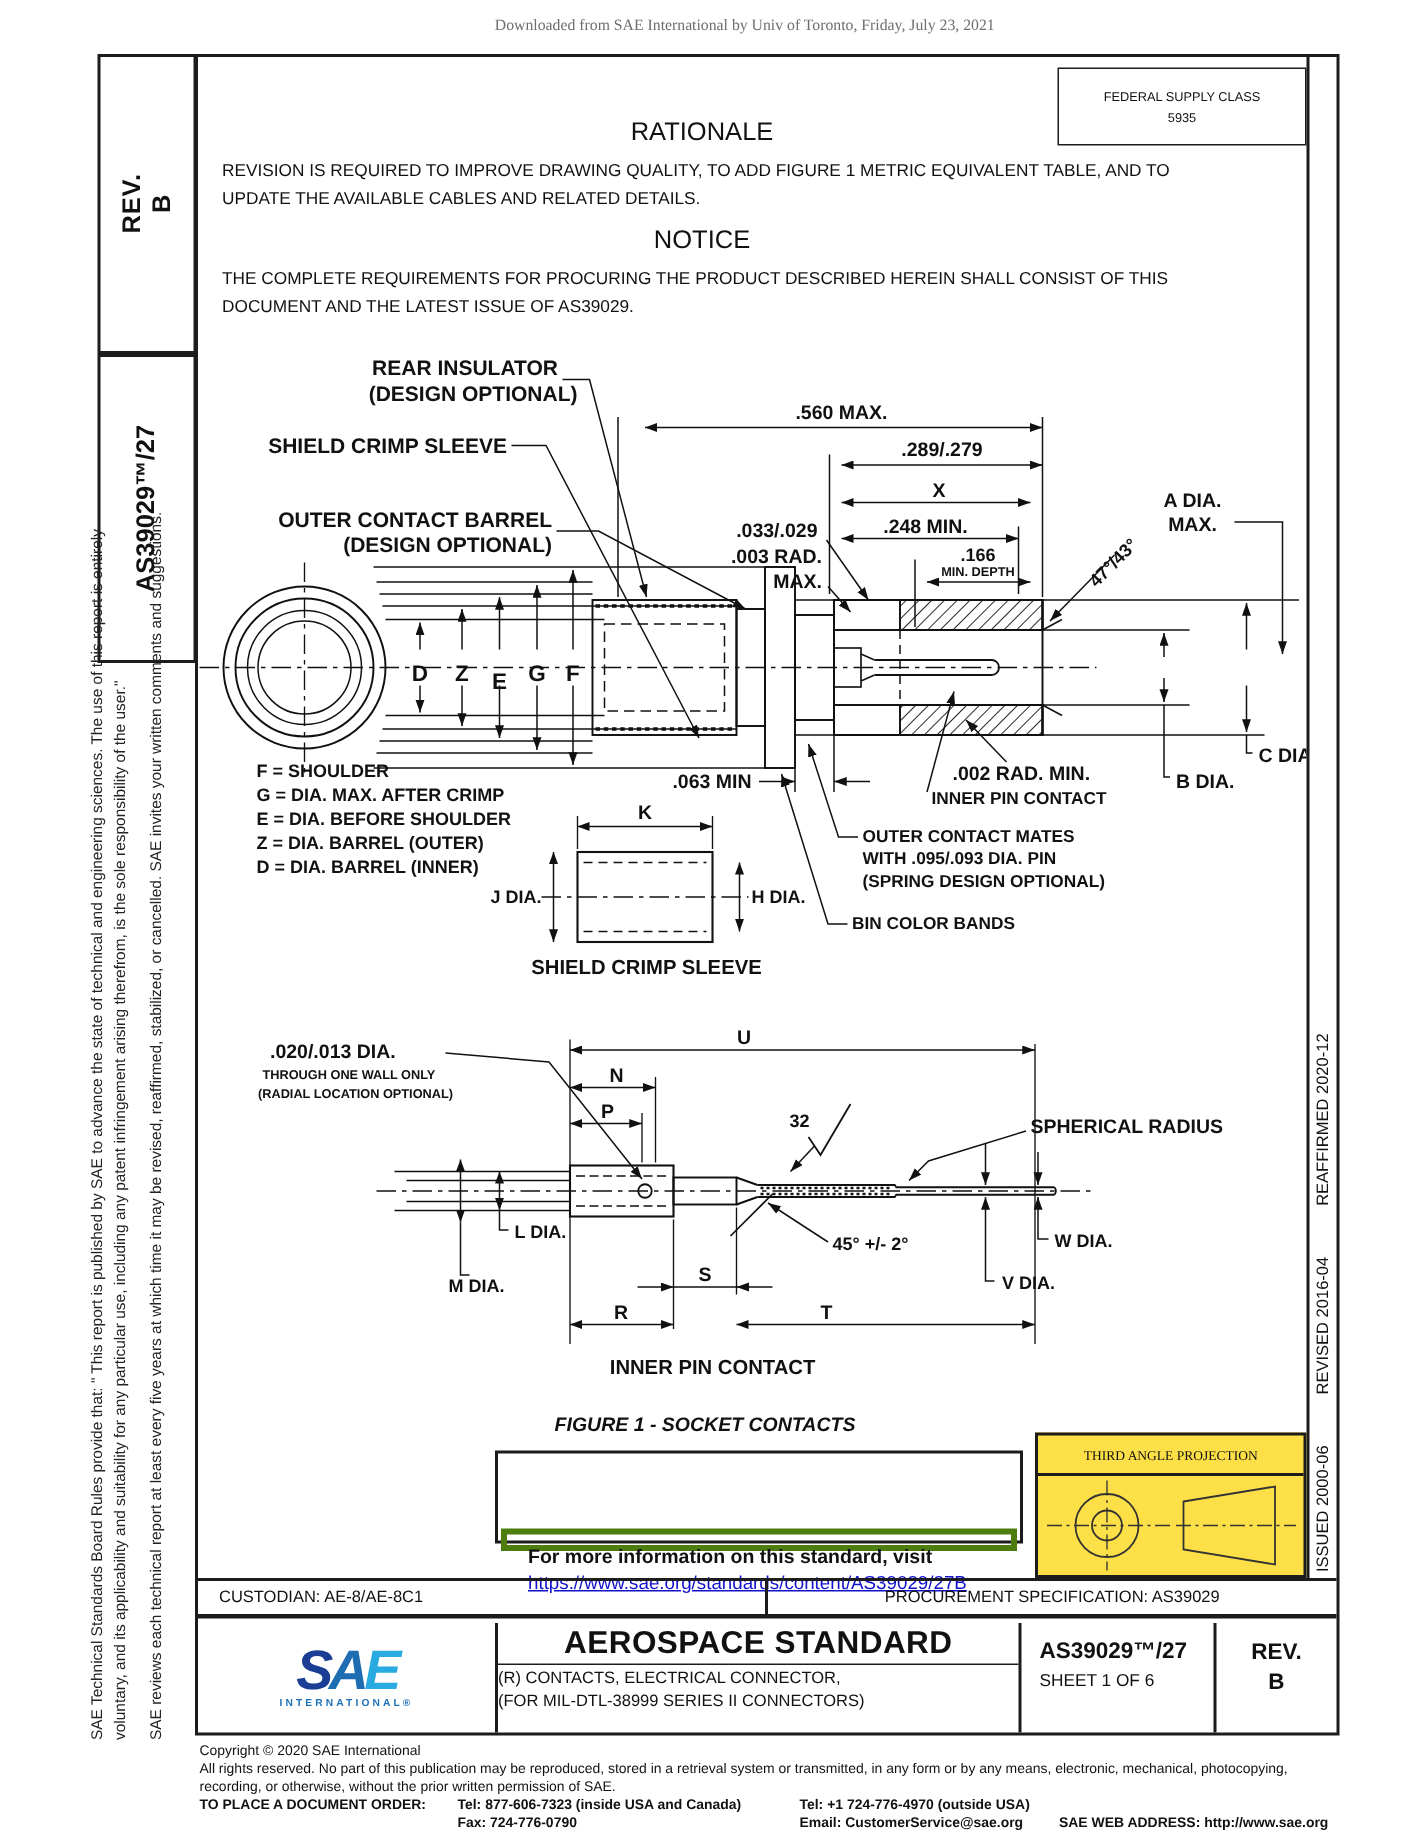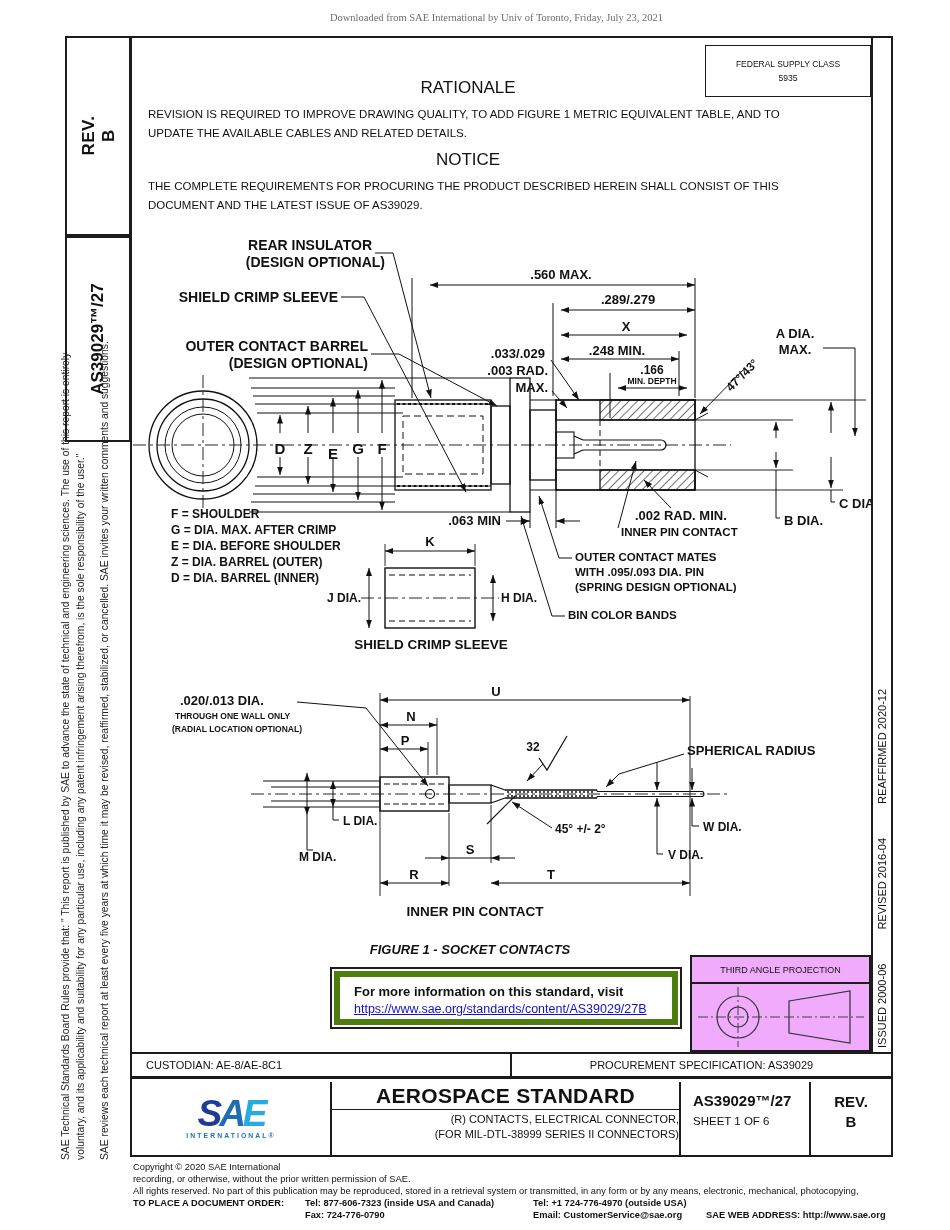--- a/index.html
+++ b/index.html
@@ -31,47 +31,47 @@
 
   
   .fsc-box { left:705px; top:45px; width:166px; height:52px; border:1.5px solid #1c1c1c;
     display:flex; flex-direction:column; align-items:center; justify-content:center;
     font-size:8.5px; line-height:1.7; }
   .h-title { width:640px; text-align:center; font-size:17px; }
   .h-body  { width:708px; font-size:11.5px; line-height:1.62; }
 
   
   .info-box { left:330px; top:967px; width:352px; height:62px; border:2.5px solid #1c1c1c; }
-  .info-inner { position:absolute; inset:2px; border:6px solid #4d7c0f; padding:7px 0 0 14px; }
+  .info-inner { position:absolute; inset:2px; border:4px solid #4d7c0f; padding:7px 0 0 14px;margin-top:48px; }
   .info-line1 { font-size:13px; font-weight:bold; }
   .info-link { display:inline-block; margin-top:3px; font-size:12.5px; color:#1111cc;
     text-decoration:underline; }
 
   
-  .tap-box { left:690px; top:955px; width:181px; height:97px; border:2px solid #1c1c1c; background:#f0abfc; }
+  .tap-box { left:690px; top:955px; width:181px; height:97px; border:2px solid #1c1c1c; background:#fde047;font-family:Liberation Serif, serif; }
   .tap-head { height:27px; border-bottom:2.5px solid #1c1c1c; display:flex; align-items:center;
     justify-content:center; font-size:9px; }
 
   
   .cust-row { left:132px; top:1052px; width:759px; height:27px; border-top:2px solid #1c1c1c;
     border-bottom:3px solid #1c1c1c; display:flex; font-size:11px; }
   .cust-cell { width:380px; border-right:2px solid #1c1c1c; display:flex; align-items:center;
     padding-left:14px; }
   .proc-cell { flex:1; display:flex; align-items:center; justify-content:center; }
 
   .title-block { left:132px; top:1082px; width:759px; height:73px; display:flex; }
   .tb-logo { width:200px; border-right:2.5px solid #1c1c1c; display:flex; flex-direction:column;
     align-items:center; justify-content:center; }
   .logo-word { font-size:37px; font-weight:bold; letter-spacing:-3px; line-height:.85;
     font-style:italic; }
   .logo-sub { font-size:6.8px; font-weight:bold; letter-spacing:2.1px; color:#1d71b8; margin-top:2px; }
   .tb-main { width:347px; display:flex; flex-direction:column; }
   .tb-title { font-size:21px; font-weight:bold; text-align:center; padding:2px 0 1px 0;
     border-bottom:1.5px solid #1c1c1c; letter-spacing:.3px; }
-  .tb-sub { font-size:11px; line-height:1.32; text-align:right; padding-top:2px; }
+  .tb-sub { font-size:11px; line-height:1.32; text-align:left; padding-top:2px; }
   .tb-sheet { width:130px; border-left:2.5px solid #1c1c1c; padding:10px 0 0 12px; }
   .tb-doc { font-size:15px; font-weight:bold; }
   .tb-sheetno { font-size:11.5px; margin-top:6px; }
   .tb-rev { flex:1; border-left:2.5px solid #1c1c1c; text-align:center; padding-top:10px;
     font-size:15px; font-weight:bold; line-height:1.35; }
 
   .copyright { left:133px; top:1161px; width:770px; font-size:9.3px; line-height:1.3; }
   .order-grid { display:grid; grid-template-columns:172px 228px 173px auto; font-weight:bold; }
 
   svg text { font-family:"Liberation Sans", sans-serif; fill:#111; }
@@ -434,22 +434,22 @@
       <div class="tb-sheetno">SHEET 1 OF 6</div>
     </div>
     <div class="tb-rev">
       <div>REV.</div>
       <div>B</div>
     </div>
   </div>
 
   <div class="abs copyright">
     <div>Copyright © 2020 SAE International</div>
+    <div>All rights reserved. No part of this publication may be reproduced, stored in a retrieval system or transmitted, in any form or by any means, electronic, mechanical, photocopying,</div>
     <div>recording, or otherwise, without the prior written permission of SAE.</div>
-    <div>All rights reserved. No part of this publication may be reproduced, stored in a retrieval system or transmitted, in any form or by any means, electronic, mechanical, photocopying,</div>
     <div class="order-grid">
       <div>TO PLACE A DOCUMENT ORDER:</div>
       <div>Tel: 877-606-7323 (inside USA and Canada)</div>
       <div>Tel: +1 724-776-4970 (outside USA)</div>
       <div></div>
       <div></div>
       <div>Fax: 724-776-0790</div>
       <div>Email: CustomerService@sae.org</div>
       <div>SAE WEB ADDRESS: http://www.sae.org</div>
     </div>

